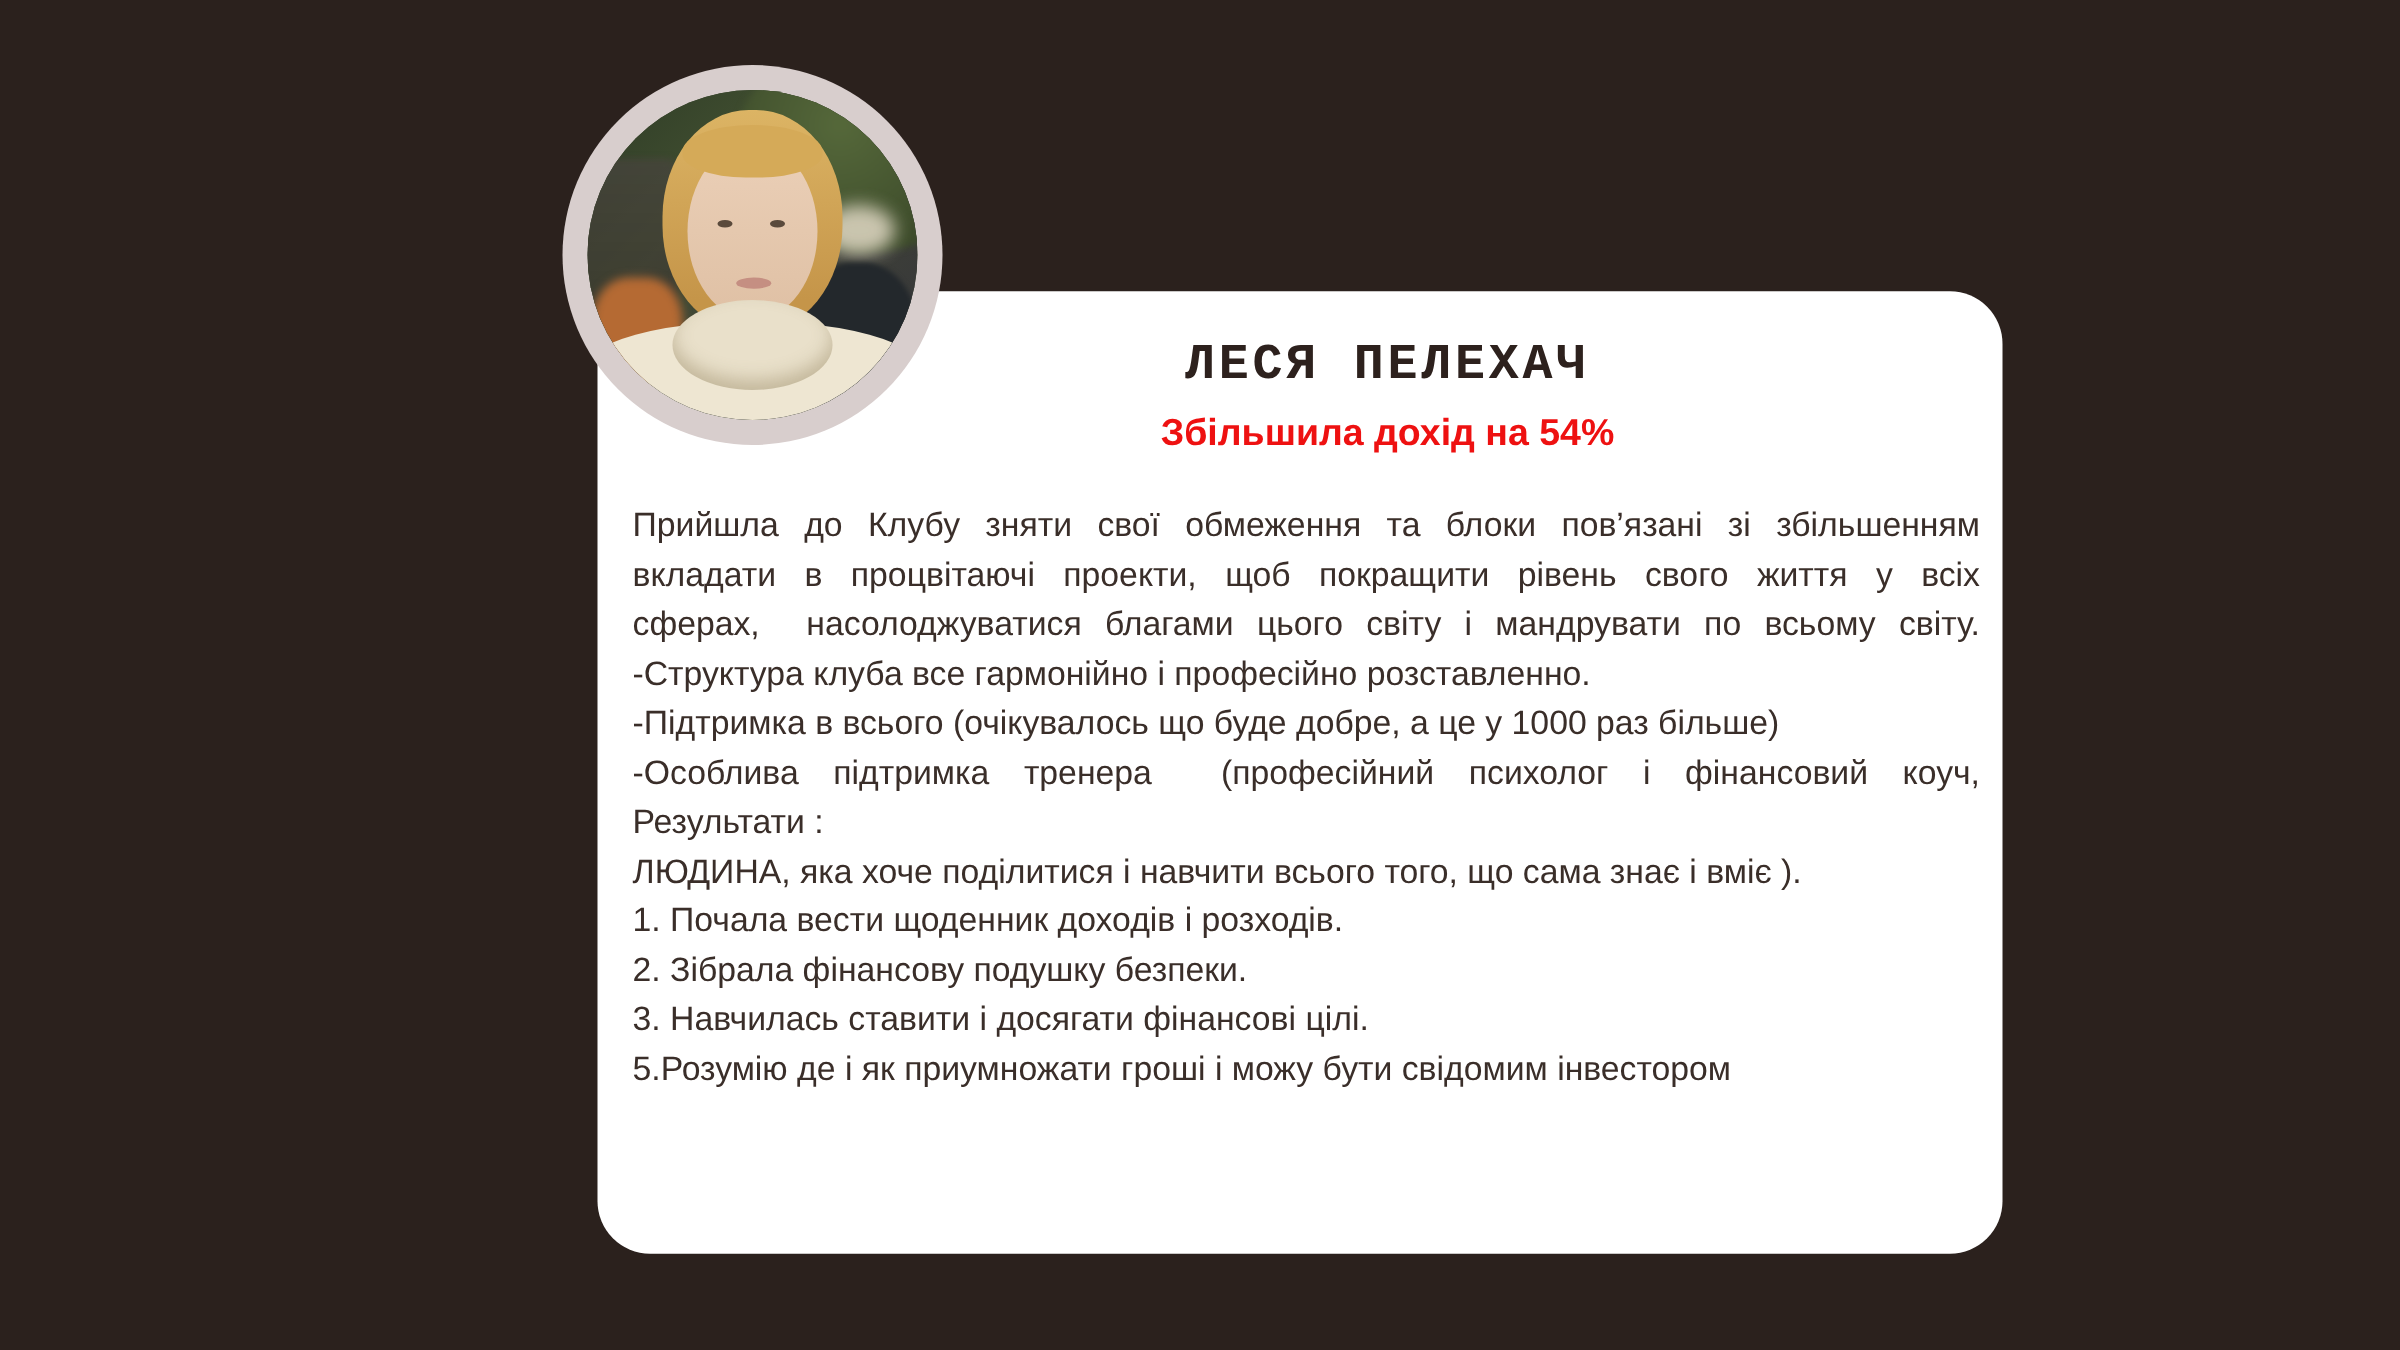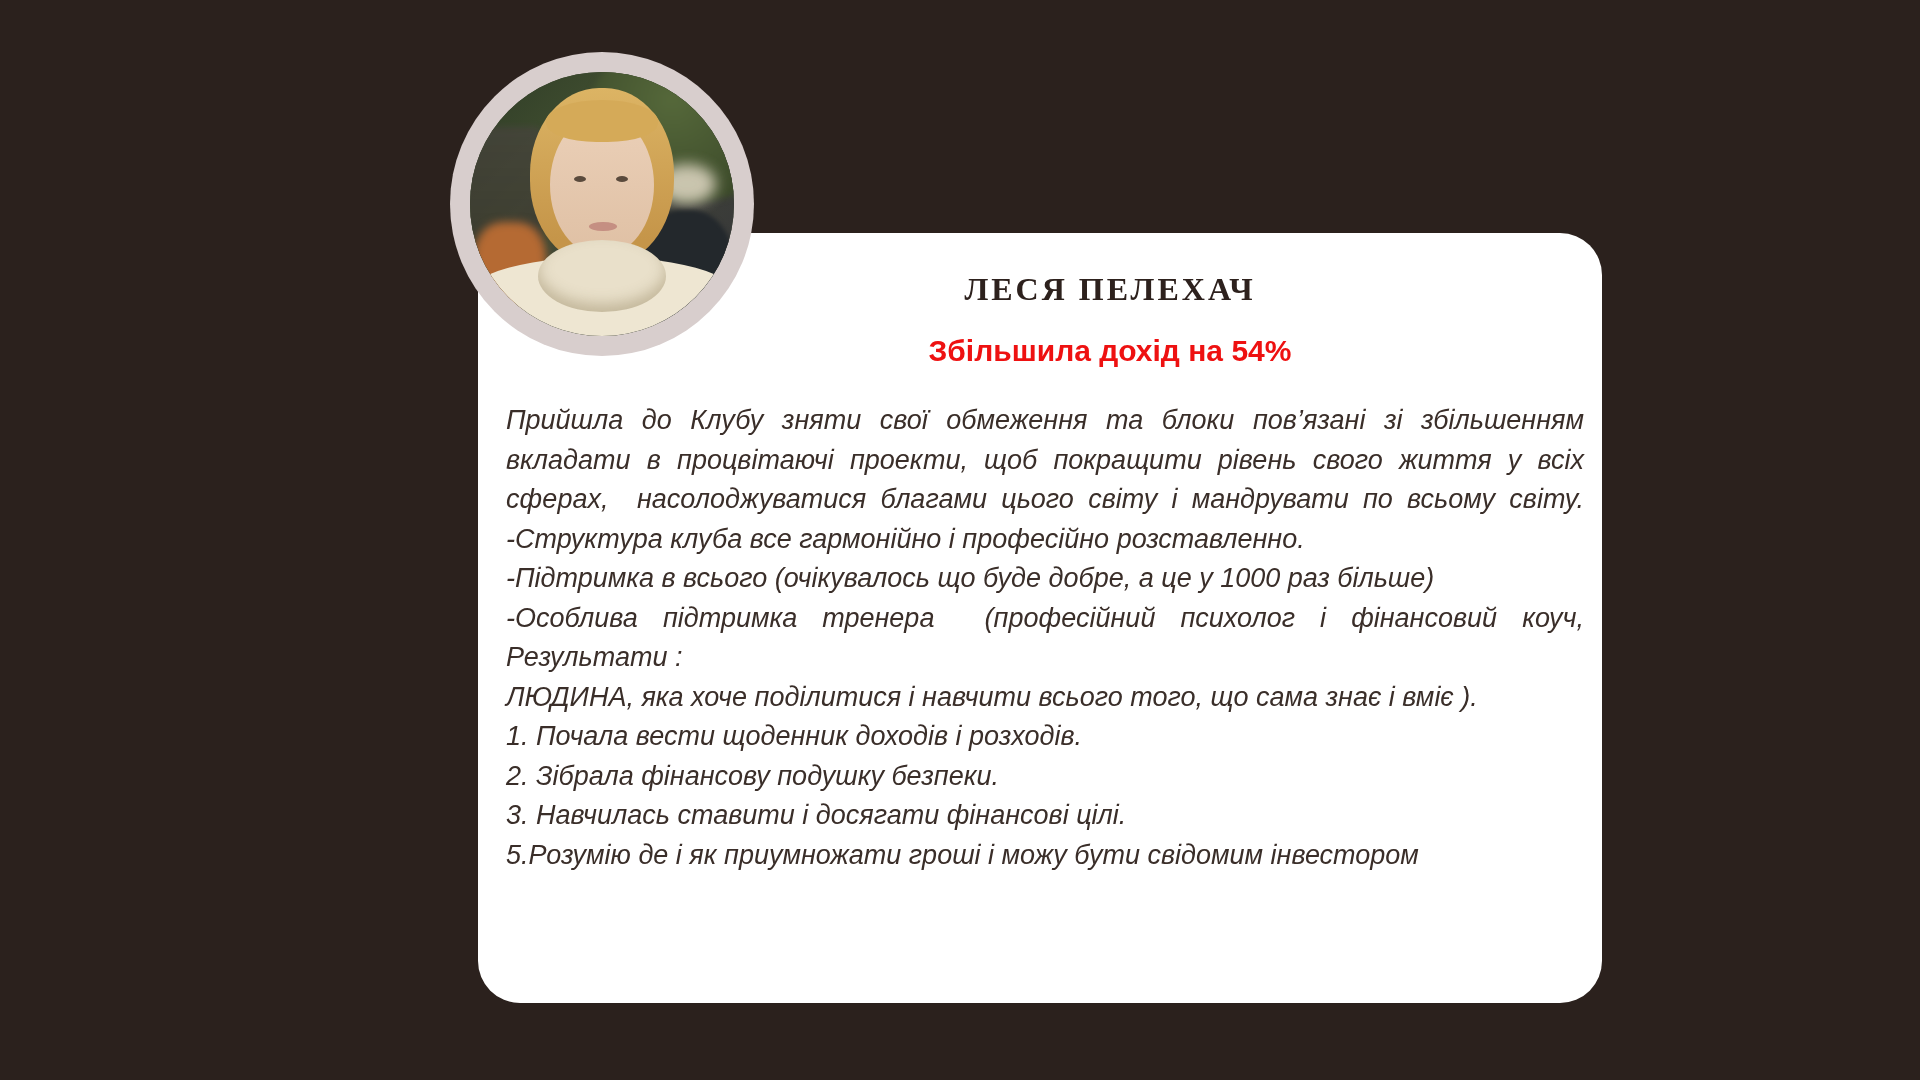--- a/index.html
+++ b/index.html
@@ -30,45 +30,44 @@
     border-radius: 42px;
   }
   .header {
     position: absolute;
     left: 140px;
     top: 40px;
     width: 984px;
     text-align: center;
   }
   .name {
-    font-family: Liberation Serif, serif;
+    font-family: Liberation Mono, monospace;
     font-weight: 800;
-    font-size: 32px;
+    font-size: 40px;
     line-height: 1;
     letter-spacing: 3px;
     color: var(--title);
     white-space: nowrap;
   }
   .highlight {
-    margin-top: 31px;
+    margin-top: 19px;
     font-size: 30px;
     line-height: 1;
     font-weight: bold;
     color: var(--highlight);
     white-space: nowrap;
   }
   .body-text {
     position: absolute;
     left: 28px;
     top: 168px;
     width: 1078px;
     color: var(--body-text);
     font-size: 27px;
     line-height: 39.5px;
-    font-style: italic;
   }
   .line { white-space: pre-wrap; }
   .line.stretch {
     text-align: justify;
     text-align-last: justify;
   }
   .bold { font-weight: bold; }
 
   
   .avatar {

